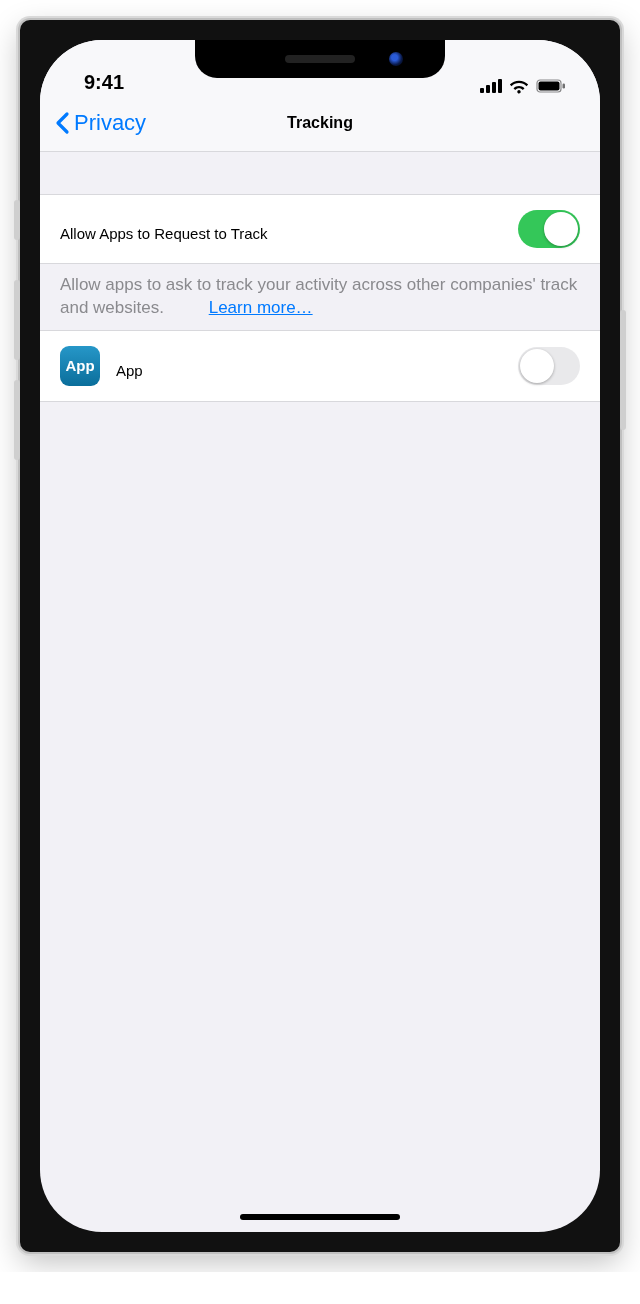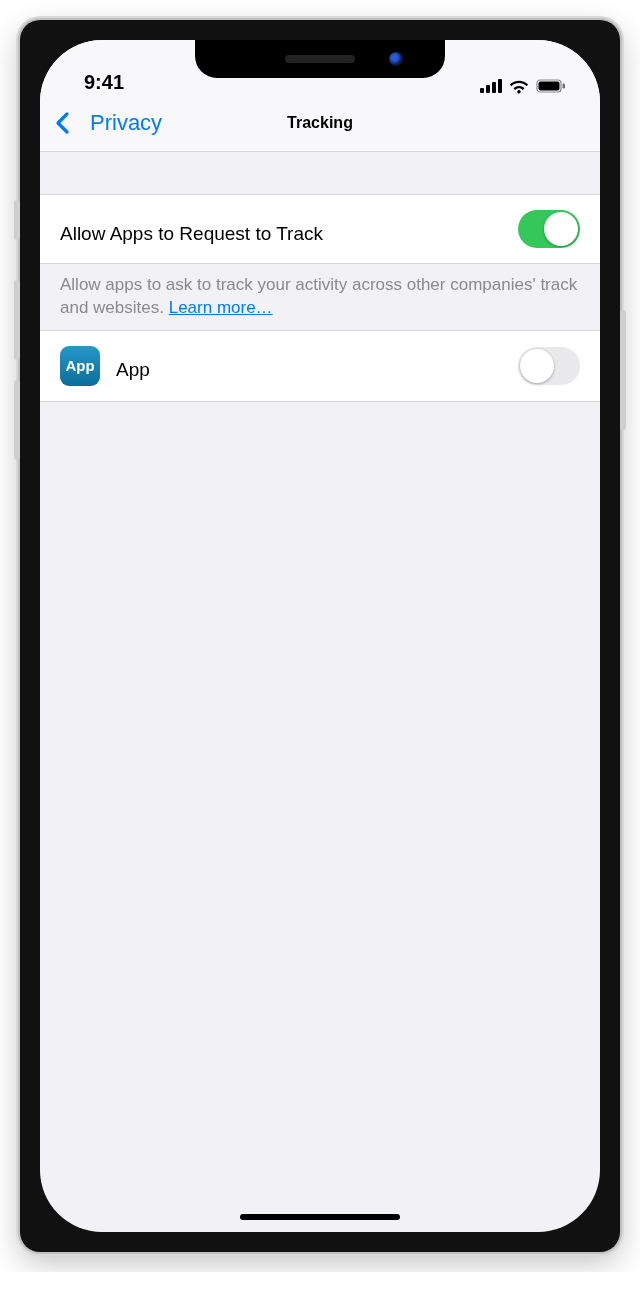--- a/index.html
+++ b/index.html
@@ -6,21 +6,21 @@
     body {
       background:#fff;
       font-family:-apple-system, BlinkMacSystemFont, "Segoe UI", Helvetica, Arial, sans-serif;
       display:flex;
       justify-content:center;
       padding:20px 0;
     }
     .device {
       width:600px;
       height:1232px;
-      border-radius:20px;
+      border-radius:10px;
       background:#111;
       box-shadow:0 0 0 2px #bfbfbf, 0 0 0 4px #d9d9d9, 0 10px 30px rgba(0,0,0,.25);
       position:relative;
       padding:20px;
     }
     .side-btn {
       position:absolute;
       background:#cfcfcf;
       border-radius:4px;
     }
@@ -88,35 +88,34 @@
       border-bottom:1px solid #d8d8dc;
     }
     .back-btn {
       position:absolute;
       left:14px;
       display:flex;
       align-items:center;
       color:#007aff;
       font-size:22px;
       cursor:pointer;
-      gap:16px;
     }
     .nav-title { font-size:16px; font-weight:600; }
 
     .section-spacer { height:42px; }
 
     .row {
       background:#fff;
       display:flex;
       align-items:center;
       padding:15px 20px;
       border-top:1px solid #d8d8dc;
       border-bottom:1px solid #d8d8dc;
     }
-    .row-label { flex:1; font-size:19px; color:#000;margin-top:9px; }
+    .row-label { flex:1; font-size:15px; color:#000;margin-top:9px; }
 
     .toggle {
       width:62px; height:38px;
       border-radius:19px;
       position:relative;
       cursor:pointer;
       transition:background .2s;
     }
     .toggle.on { background:#34c759; }
     .toggle.off { background:#e9e9eb; }
@@ -131,21 +130,21 @@
     }
     .toggle.on .knob { left:26px; }
     .toggle.off .knob { left:2px; }
 
     .footer-text {
       padding:10px 20px;
       font-size:17px;
       color:#8a8a8e;
       line-height:1.35;
     }
-    .footer-link { color:#007aff; }
+    .footer-link { color:#007aff;margin-left:40px; }
 
     .app-icon {
       width:40px; height:40px;
       background:linear-gradient(180deg,#2697c8,#0b6e9b);
       border-radius:9px;
       margin-right:16px;
       display:flex;
       align-items:center;
       justify-content:center;
       color:#fff;

